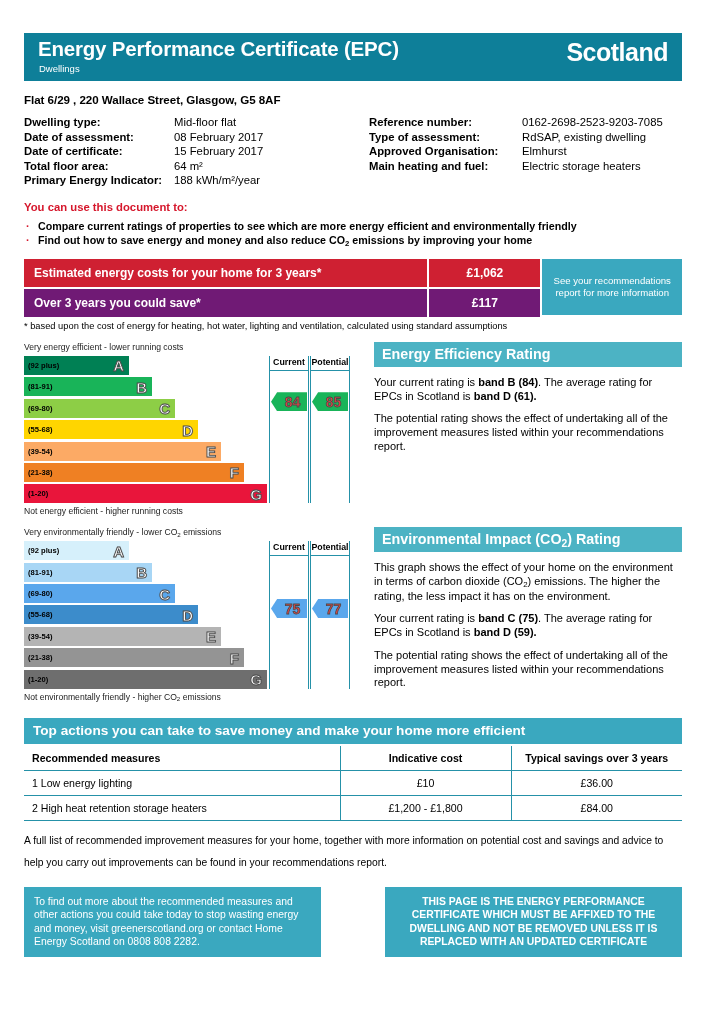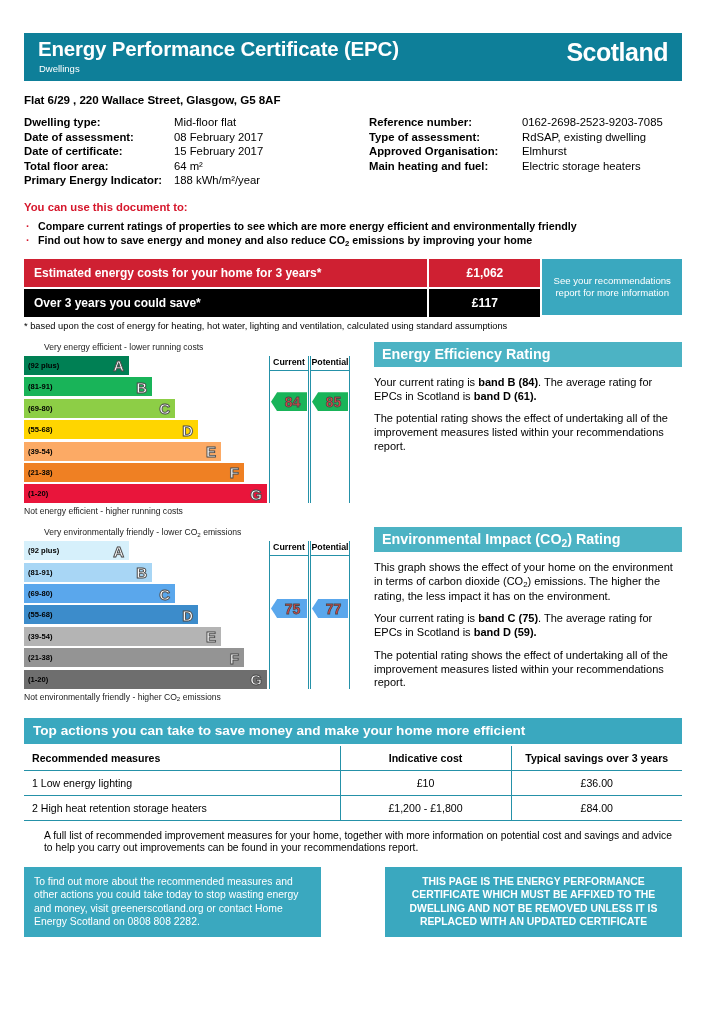--- a/index.html
+++ b/index.html
@@ -69,34 +69,34 @@
   .cost-row .lbl {
     flex: 1; color: #fff; font-size: 12px; font-weight: bold;
     display: flex; align-items: center; padding-left: 10px;
   }
   .cost-row .val {
     width: 113px; color: #fff; font-size: 12px; font-weight: bold;
     display: flex; align-items: center; justify-content: center;
     border-left: 2px solid #ffffff;
   }
   .row-red .lbl, .row-red .val { background: #cf2032; }
-  .row-green .lbl, .row-green .val { background: #000000; }
+  .row-green .lbl, .row-green .val { background: #701a75; }
   .cost-row.row-green { margin-top: 2px; }
   .costs-side {
     width: 140px; margin-left: 2px; background: #3aa8bf;
     color: #fff; font-size: 9.6px; line-height: 12px;
     display: flex; align-items: center; justify-content: center; text-align: center;
     padding: 0 6px;
   }
   .cost-note { font-size: 9.3px; margin-top: 6px; }
 
   
   .rating-block { display: flex; margin-top: 11px; }
   .chart-wrap { width: 327px; position: relative; }
-  .chart-caption { font-size: 8.6px; color: #222; margin-left: 20px; }
+  .chart-caption { font-size: 8.6px; color: #222; }
   .chart-body { position: relative; margin-top: 4px; }
 
   .bars { width: 245px; }
   .bar {
     height: 19px; margin-bottom: 2.4px; position: relative;
     display: flex; align-items: center;
   }
   .bar .rng {
     font-size: 7.6px; font-weight: bold; color: #000; padding-left: 4px;
     position: absolute; left: 0;
@@ -156,21 +156,21 @@
     font-size: 10.6px; padding: 6px 8px; border-bottom: 1.3px solid #2591a8;
   }
   table.acts th { font-weight: bold; }
   table.acts .c2, table.acts .c3 {
     text-align: center; border-left: 1.3px solid #2591a8;
   }
   table.acts th.c1 { text-align: left; border-bottom: 1.3px solid #2591a8; }
   table.acts th.c2 { width: 171px; margin-top: 20px; }
   table.acts th.c3 { width: 171px; }
   table.acts thead th { border-top: none; }
-  .acts-note { font-size: 10.3px; line-height: 12px; margin-top: 9px; margin-left: 20px; }
+  .acts-note { font-size: 10.3px; line-height: 22px; margin-top: 9px; }
 
   
   .footers { display: flex; margin-top: 13px; }
   .foot-box {
     background: #3aa8bf; color: #fff; font-size: 10.4px; line-height: 13.6px;
     padding: 8px 10px;
   }
   .foot-left { width: 297px; }
   .foot-right {
     width: 297px; margin-left: 64px; font-weight: bold; text-align: center;

